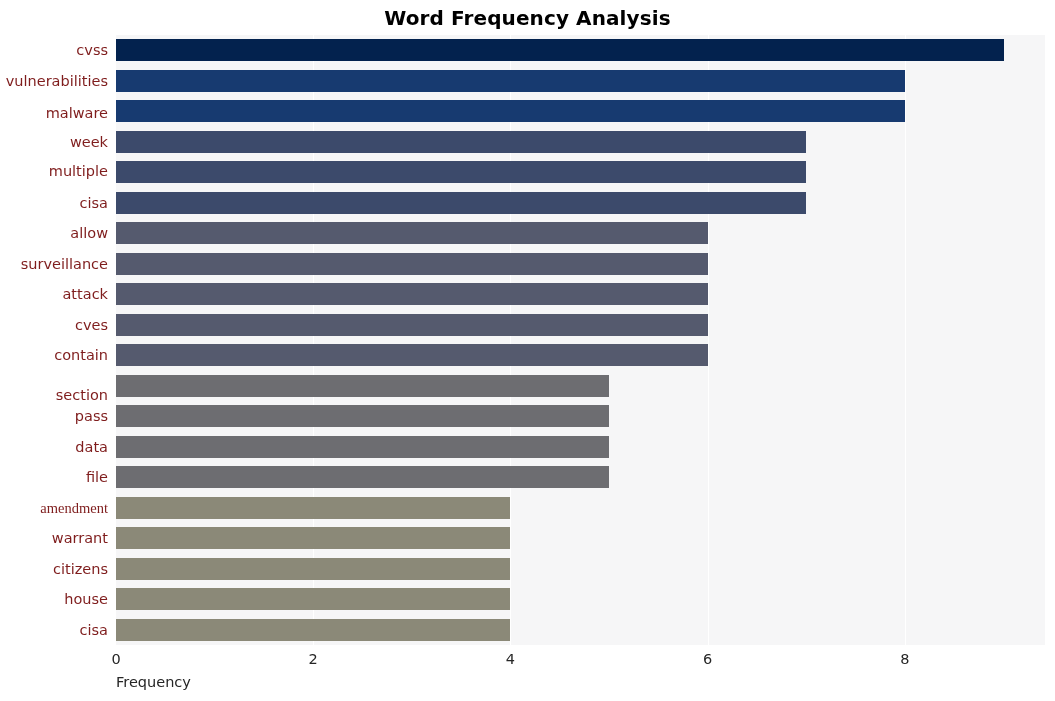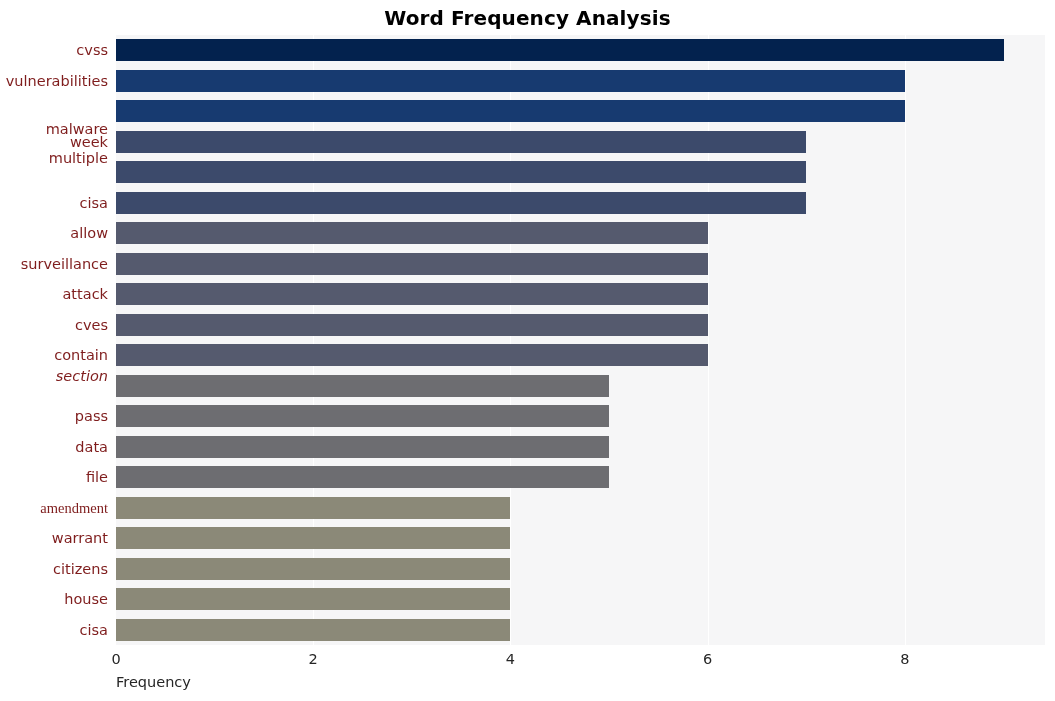--- a/index.html
+++ b/index.html
@@ -134,30 +134,30 @@
       <div class="bar" title="amendment: 4" style="top: 461.75px; width: 394.48px; background: rgb(139, 137, 120);"></div>
       <div class="bar" title="warrant: 4" style="top: 492.25px; width: 394.48px; background: rgb(139, 137, 120);"></div>
       <div class="bar" title="citizens: 4" style="top: 522.75px; width: 394.48px; background: rgb(139, 137, 120);"></div>
       <div class="bar" title="house: 4" style="top: 553.25px; width: 394.48px; background: rgb(139, 137, 120);"></div>
       <div class="bar" title="issue: 4" style="top: 583.75px; width: 394.48px; background: rgb(139, 137, 120);"></div>
     </div>
 
   <div id="ylabels">
       <div class="ytick-label" style="top: 7.25px;">cvss</div>
       <div class="ytick-label" style="top: 37.75px;">vulnerabilities</div>
-      <div class="ytick-label" style="top: 86px;">malware</div>
+      <div class="ytick-label" style="top: 70px;">malware</div>
       <div class="ytick-label" style="top: 98.75px;">week</div>
-      <div class="ytick-label" style="top: 115px;">multiple</div>
+      <div class="ytick-label" style="top: 128px;">multiple</div>
       <div class="ytick-label" style="top: 159.75px;">cisa</div>
       <div class="ytick-label" style="top: 190.25px;">allow</div>
       <div class="ytick-label" style="top: 220.75px;">surveillance</div>
       <div class="ytick-label" style="top: 251.25px;">attack</div>
       <div class="ytick-label" style="top: 281.75px;">cves</div>
       <div class="ytick-label" style="top: 312.25px;">contain</div>
-      <div class="ytick-label" style="top: 333px; font-style: italic;">section</div>
+      <div class="ytick-label" style="top: 352px;">section</div>
       <div class="ytick-label" style="top: 373.25px;">pass</div>
       <div class="ytick-label" style="top: 403.75px;">data</div>
       <div class="ytick-label" style="top: 434.25px;">file</div>
       <div class="ytick-label" style="top: 464.75px; font-family: Liberation Serif, serif;">amendment</div>
       <div class="ytick-label" style="top: 495.25px;">warrant</div>
       <div class="ytick-label" style="top: 525.75px;">citizens</div>
       <div class="ytick-label" style="top: 556.25px;">house</div>
       <div class="ytick-label" style="top: 586.75px;">cisa</div>
     </div>
 

